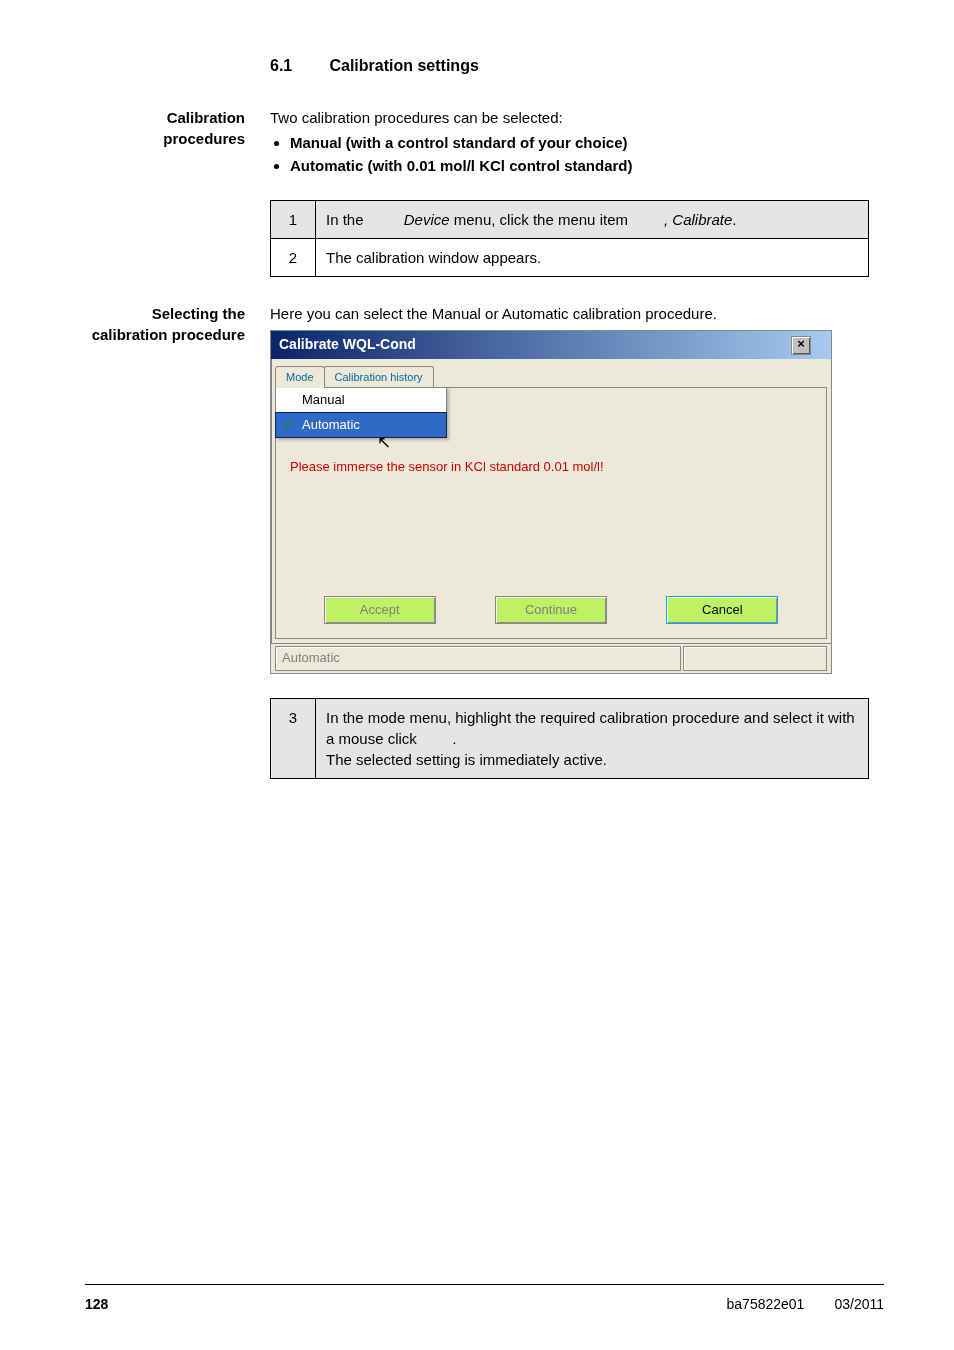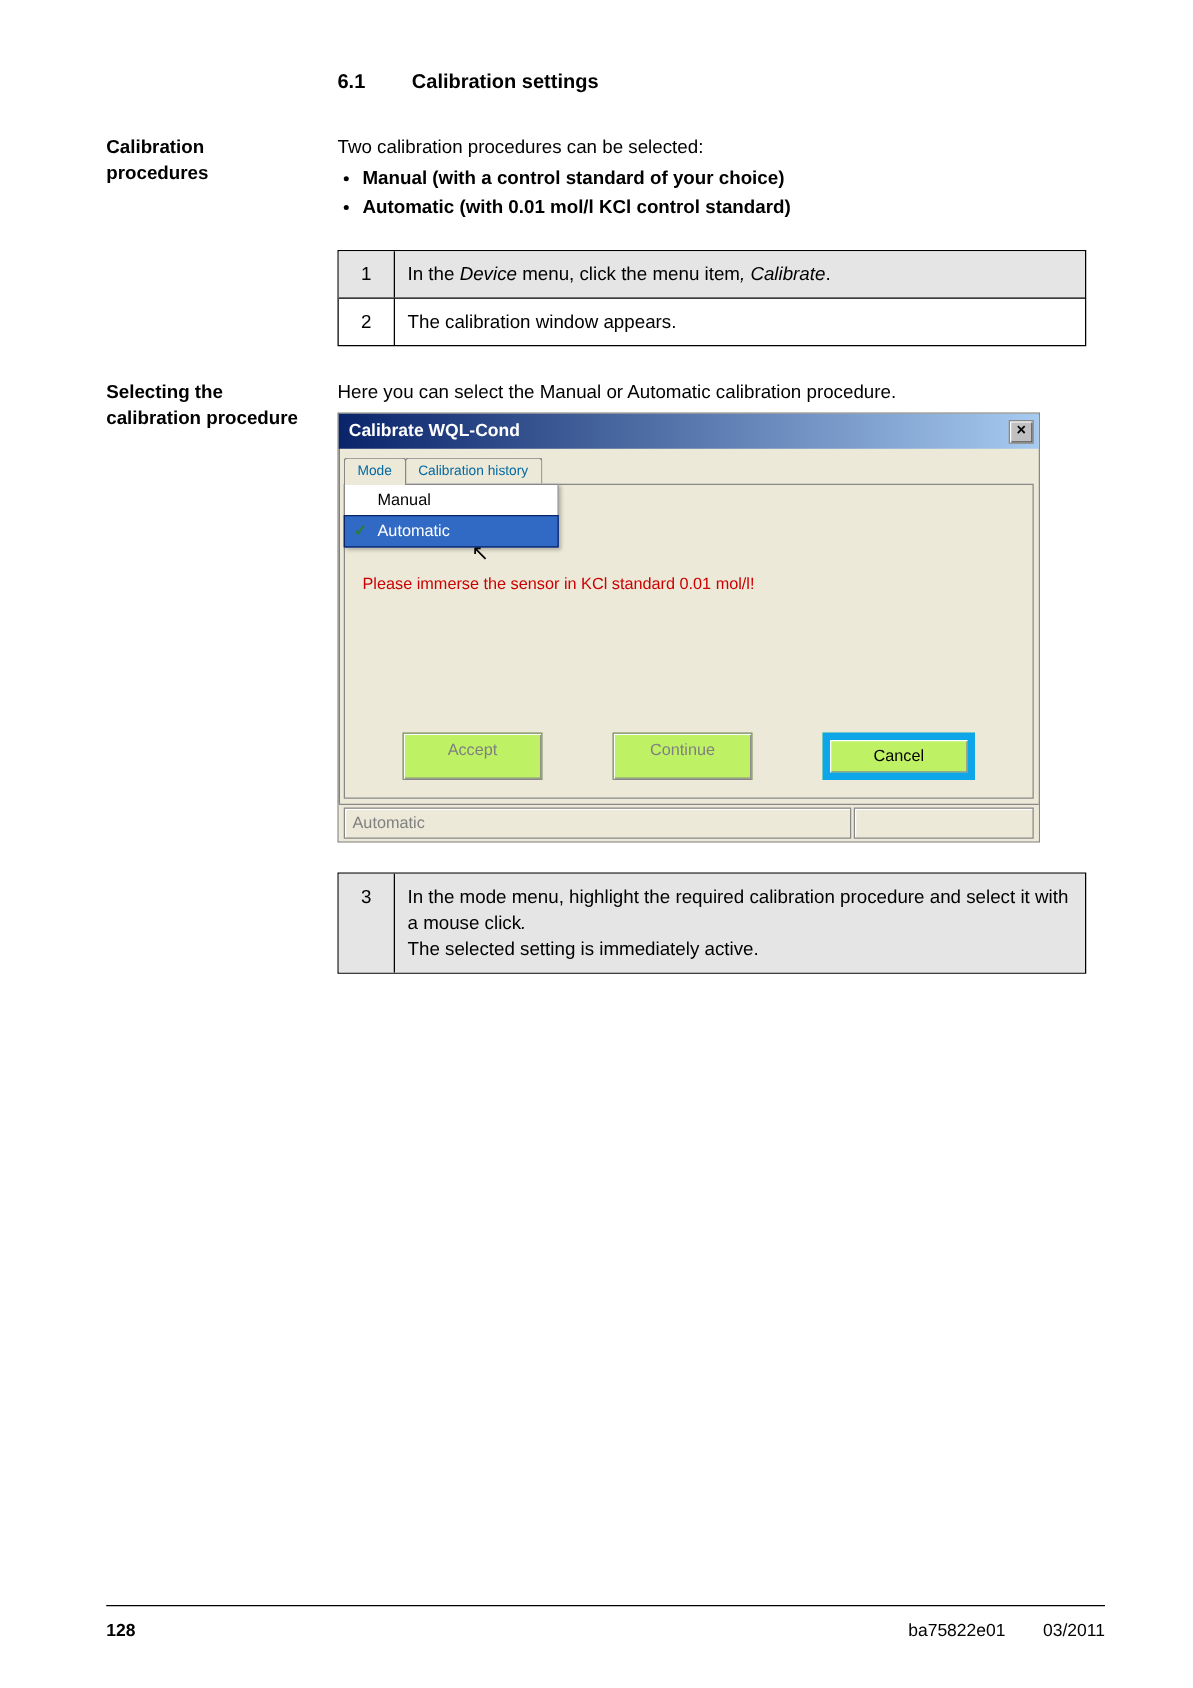--- a/index.html
+++ b/index.html
@@ -25,20 +25,21 @@
       margin-bottom: 40px;
       font-weight: bold;
       font-size: 15px;
     }
     .content-row {
       display: flex;
       margin-bottom: 12px;
     }
     .sideblock {
       width: 160px;
+      text-align: right;
       padding-right: 25px;
       font-weight: bold;
       font-size: 15px;
       flex-shrink: 0;
     }
     .mainblock {
       flex: 1;
     }
     .section-num-title {
       font-weight: bold;
@@ -72,38 +73,38 @@
       width: 36px;
       text-align: center;
       padding: 8px 4px;
       border-right: 1px solid #000;
       flex-shrink: 0;
     }
     .step-text {
       padding: 8px 10px;
       flex: 1;
     }
-    .ital { font-style: italic; }
+    .ital { font-style: italic; margin-left: 36px; }
 
     .dialog-outer {
       border: 1px solid #888;
       width: 560px;
       margin: 6px 0 24px 0;
       background: #ece9d8;
       box-shadow: 1px 1px 0 #808080 inset;
       position: relative;
     }
     .titlebar {
       display: flex;
       justify-content: space-between;
       align-items: center;
       background: linear-gradient(90deg, #0a246a 0%, #a6caf0 100%);
       color: #fff;
       font-weight: bold;
-      padding: 4px 4px 4px 8px;
+      padding: 4px 20px 4px 8px;
       font-size: 14px;
     }
     .close-btn {
       width: 18px;
       height: 17px;
       background: #c0c0c0;
       border: 1px solid #888;
       color: #000;
       font-weight: bold;
       text-align: center;
@@ -197,21 +198,21 @@
     .win-btn {
       min-width: 110px;
       text-align: center;
       padding: 4px 0;
       background: #bef264;
       border: 1px solid #888;
       box-shadow: 1px 1px 0 #fff inset, -1px -1px 0 #909090 inset;
       font-size: 13px;
     }
     .win-btn.disabled { color: #808080; }
-    .win-btn.default { border: 6px solid #0ea5e9; }
+    .win-btn.default { border: 1px solid #0ea5e9; }
     .status-bar {
       display: flex;
       border-top: 1px solid #888;
       padding: 2px 4px;
       gap: 2px;
       background: #ece9d8;
     }
     .status-cell {
       border: 1px solid #888;
       box-shadow: 1px 1px 0 #fff inset;

